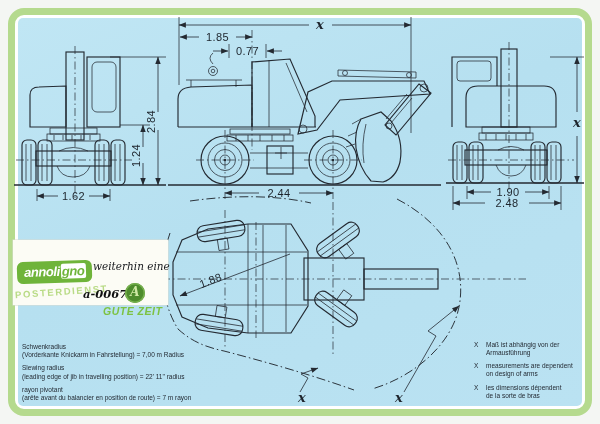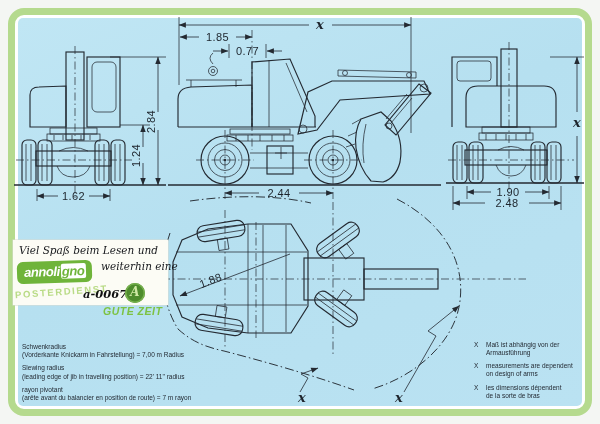--- a/index.html
+++ b/index.html
@@ -16,21 +16,21 @@
   .c{stroke-width:0.7;stroke-dasharray:8 3 1.5 3;}
   .a{stroke-width:0.95;stroke-dasharray:9 3 1.5 3;}
   text{fill:#1d242c;stroke:none;}
   .dim{font-family:"Liberation Sans",sans-serif;font-size:11px;letter-spacing:.4px;}
   .xl{font-family:"DejaVu Serif",serif;font-style:italic;font-weight:bold;font-size:13px;}
   
   .label-box{position:absolute;left:13px;top:240px;width:155px;height:65px;background:#fcfcf5;
              z-index:3;box-shadow:0 0 0 .5px #d8dcd2;}
   .greet1{position:absolute;left:6px;top:4px;font-family:"DejaVu Serif",serif;font-style:italic;
           font-size:10.5px;color:#16181c;white-space:nowrap;}
-  .greet2{position:absolute;left:88px;top:20px;font-family:"DejaVu Serif",serif;font-style:italic;
+  .greet2{position:absolute;left:80px;top:20px;font-family:"DejaVu Serif",serif;font-style:italic;
           font-size:10.5px;color:#16181c;white-space:nowrap;}
   .greet3{position:absolute;left:90px;top:33px;font-family:"Liberation Sans",sans-serif;font-style:italic;
           font-weight:bold;font-size:10.5px;letter-spacing:.5px;color:#7dc242;white-space:nowrap;margin-top:32px;}
   .logo{position:absolute;left:4px;top:21px;background:#6fb43a;color:#ffffff;border-radius:6px;
         padding:3px 6px 4px 7px;font-style:italic;font-weight:bold;font-size:13px;letter-spacing:-.4px;
         transform:rotate(-2deg);white-space:nowrap;}
   .lg-chip{background:#ffffff;color:#6fb43a;border-radius:2px;padding:0 1px;margin-left:1px;}
   .service{position:absolute;left:2px;top:46px;color:#b9db86;font-weight:bold;font-size:9.5px;
            letter-spacing:1.6px;transform:rotate(-4deg);white-space:nowrap;}
   .code{position:absolute;left:70px;top:47px;font-family:"DejaVu Serif",serif;font-style:italic;
@@ -211,21 +211,20 @@
     <path class="ln m" d="M290,254 L180,296" marker-end="url(#arr)"></path>
     <text class="dim" x="212" y="284" text-anchor="middle" transform="rotate(-21 212 284)">1.88</text>
     <path class="ln m" d="M300,392 L308,378 L301,374 L318,368" marker-end="url(#arr)"></path>
     <text class="xl" x="302" y="402" text-anchor="middle">x</text>
     <path class="ln m" d="M404,392 L436,336 L428,331 L459,306" marker-end="url(#arr)"></path>
     <text class="xl" x="399" y="402" text-anchor="middle">x</text>
   </g>
 </svg>
 
 <div class="label-box">
-  <div class="greet1">Viel Spaß beim Lesen und</div>
   <div class="logo"><span>annoli</span><span class="lg-chip">gno</span></div>
   <div class="greet2">weiterhin eine</div>
   <div class="greet3">GUTE ZEIT</div>
   <div class="service">POSTERDIENST</div>
   <div class="code">a-00679</div>
   <div class="monogram">A</div>
 </div>
 
 <div class="notes-radius">
   <div class="nr">

